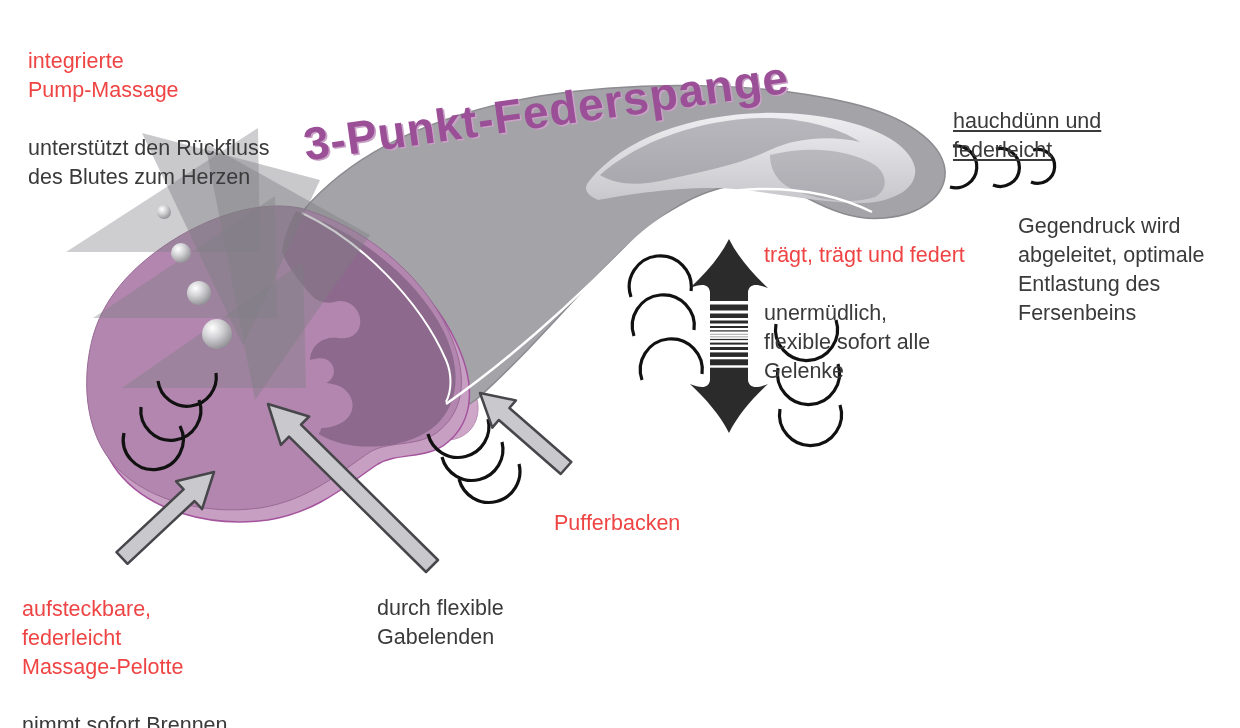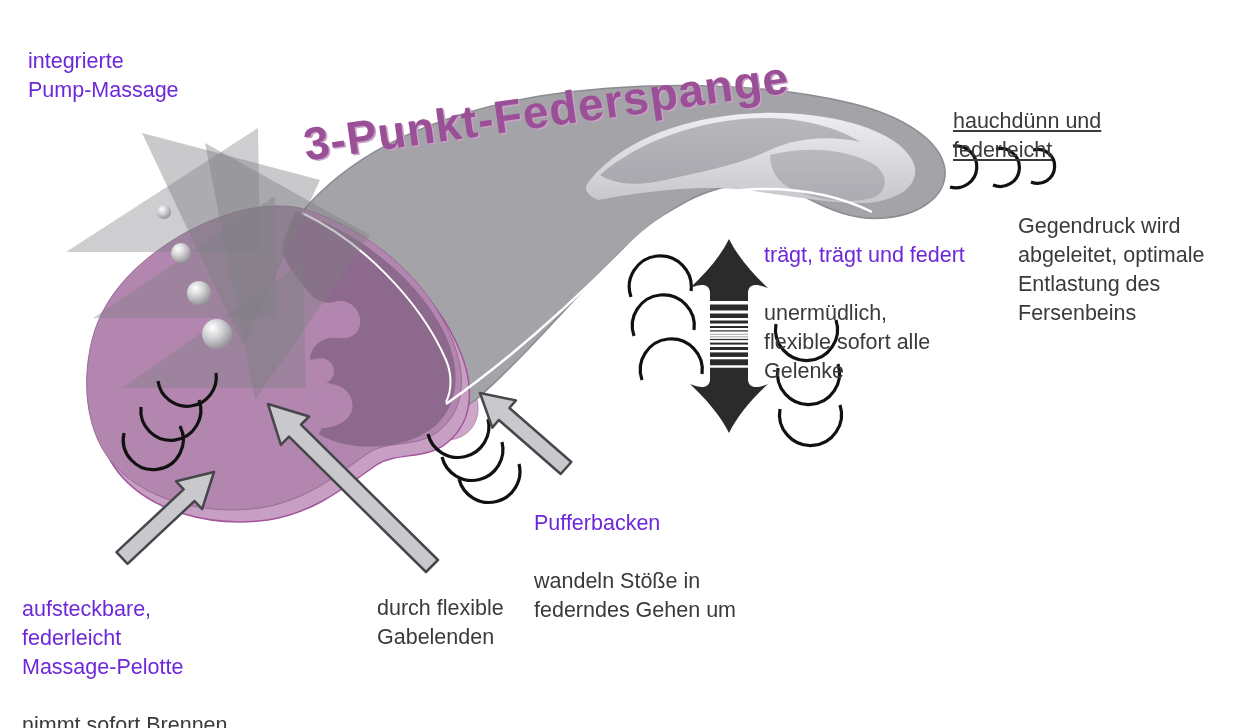--- a/index.html
+++ b/index.html
@@ -1,20 +1,20 @@
 <!DOCTYPE html>
 <html><head>
 <meta charset="utf-8">
 <style>
   html,body{margin:0;padding:0;background:#fff;}
   #stage{position:relative;width:1240px;height:728px;background:#ffffff;overflow:hidden;
          font-family:"Liberation Sans",sans-serif;}
   #gfx{position:absolute;left:0;top:0;}
   .ann{position:absolute;font-size:21.5px;line-height:29px;color:#3a3a3a;white-space:pre-line;}
-  .ann .hl{display:block;color:#6d28d9;}
+  .ann .hl{display:block;color:#ef4444;}
   .ann .body{display:block;color:#3a3a3a;}
   #title{position:absolute;left:300px;top:118px;transform:rotate(-8deg);transform-origin:left top;
          font-size:46px;font-weight:bold;color:#9a4f97;letter-spacing:1px;white-space:nowrap;
          text-shadow:1.5px 1.5px 0 #c9a2c6;}
 </style>
 </head>
 <body>
 
 <div id="stage">
 
@@ -140,20 +140,22 @@
       <rect x="710" y="367.7" width="38" height="7"></rect>
       <rect x="710" y="374" width="38" height="7"></rect>
     </g>
   </svg>
 
   <div id="title">3-Punkt-Federspange</div>
 
   <div class="ann" style="left:28px;top:18px;">
     <span class="hl">integrierte
 Pump-Massage</span>
+    <span class="body">unterstützt den Rückfluss
+des Blutes zum Herzen</span>
   </div>
 
   <div class="ann" style="left:953px;top:78px;text-decoration:underline;">
     <span class="body">hauchdünn und
 federleicht</span>
   </div>
 
   <div class="ann" style="left:1018px;top:183px;">
     <span class="body">Gegendruck wird
 abgeleitet, optimale
@@ -161,24 +163,22 @@
 Fersenbeins</span>
   </div>
 
   <div class="ann" style="left:764px;top:212px;">
     <span class="hl">trägt, trägt und federt</span>
     <span class="body">unermüdlich,
 flexible sofort alle
 Gelenke</span>
   </div>
 
-  <div class="ann" style="left:534px;top:480px;">
+  <div class="ann" style="left:554px;top:480px;text-align:center;">
     <span class="hl">Pufferbacken</span>
-    <span class="body">wandeln Stöße in
-federndes Gehen um</span>
   </div>
 
   <div class="ann" style="left:377px;top:565px;">
     <span class="body">durch flexible
 Gabelenden</span>
   </div>
 
   <div class="ann" style="left:22px;top:566px;">
     <span class="hl">aufsteckbare,
 federleicht

